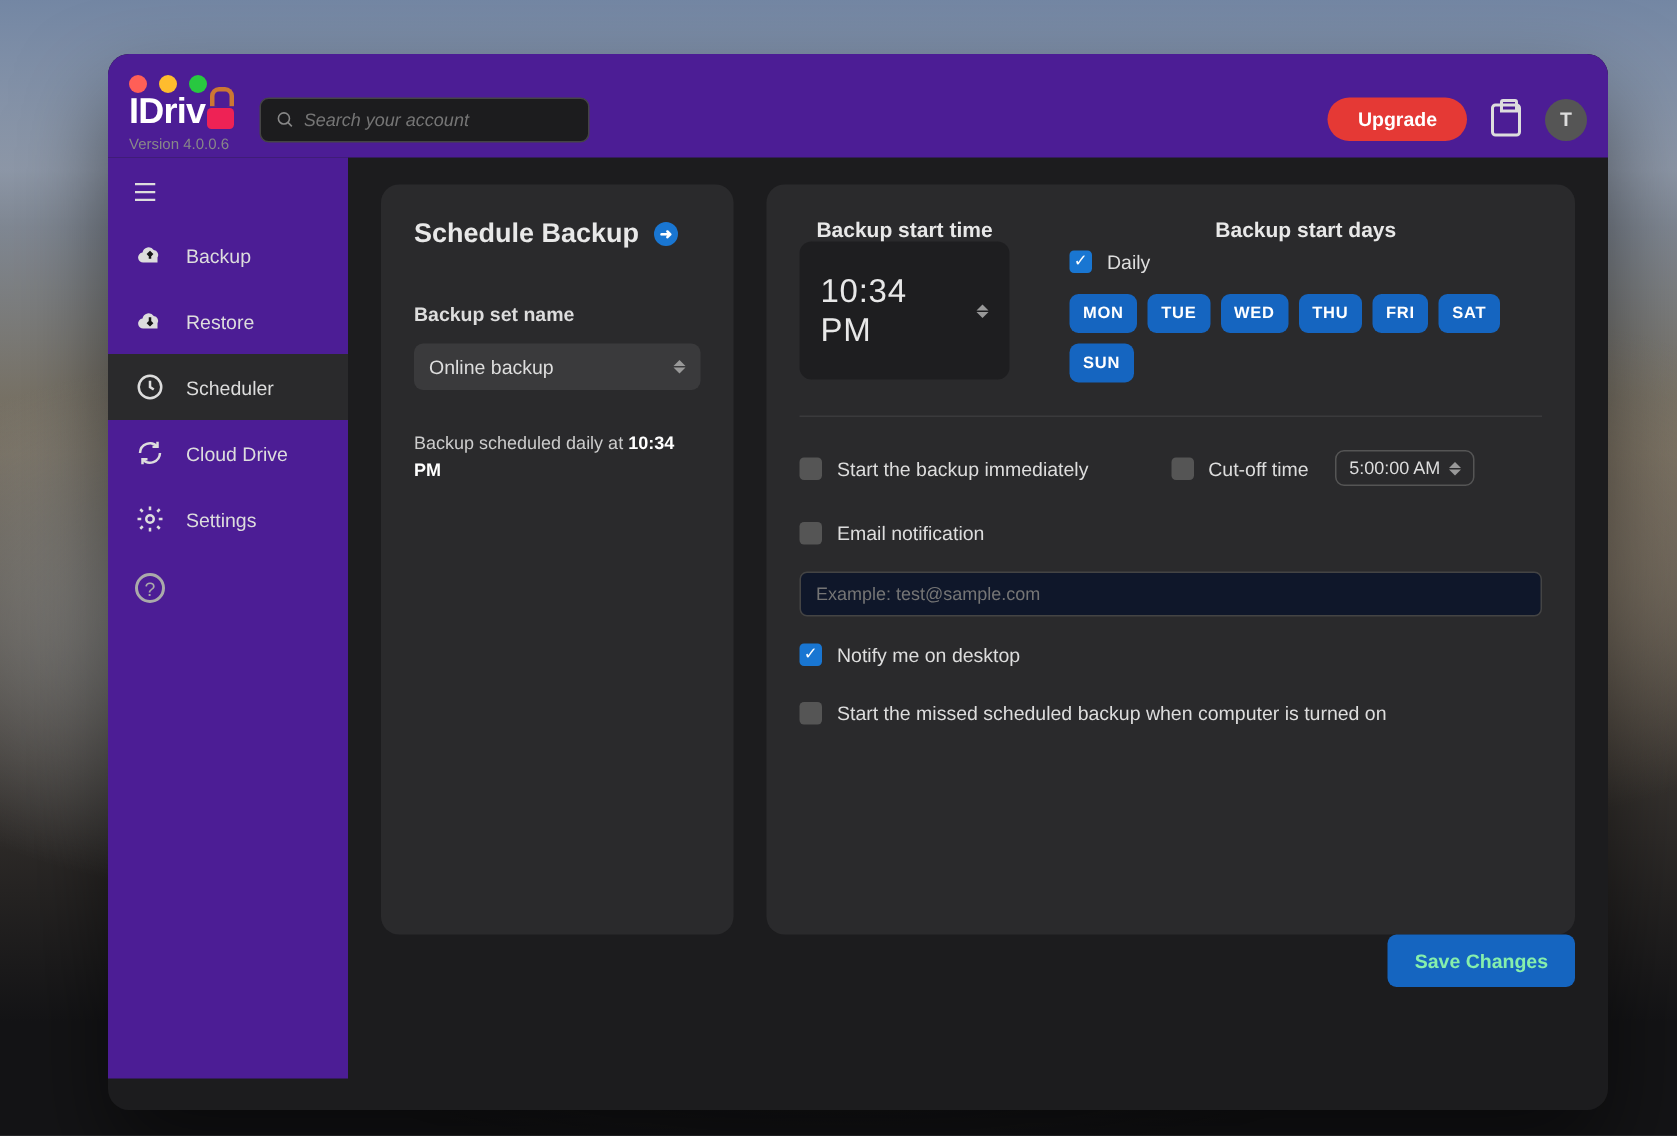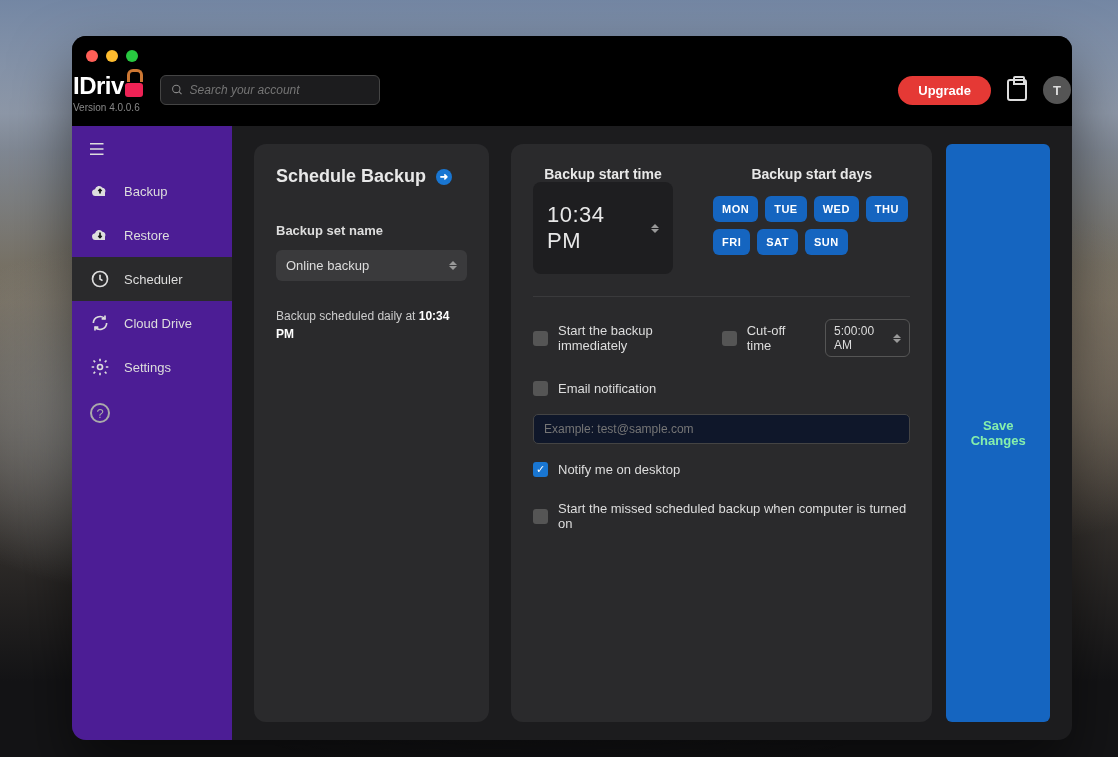--- a/index.html
+++ b/index.html
@@ -33,25 +33,25 @@
     width: 1000px; height: 704px;
     background: #1c1c1e;
     border-radius: 14px;
     box-shadow: 0 30px 60px rgba(0,0,0,0.5);
     overflow:hidden;
     color: #e8e8e8;
     font-size:13px;
   }
 
   .titlebar {
-    height: 90px;
-    background: #000000;
+    height: 69px;
+    background: #4c1d95;
     display:flex;
     align-items:center;
-    padding: 0 1px;
+    padding: 0 14px;
     gap:16px;
   }
   .traffic { display:flex; gap:8px; position:absolute; left:14px; top:14px;}
   .dot { width:12px; height:12px; border-radius:50%; }
   .dot.r{background:#ff5f57;}
   .dot.y{background:#febc2e;}
   .dot.g{background:#28c840;}
 
   .logo-block { margin-top:22px; display:flex; flex-direction:column; }
   .logo { font-size:24px; font-weight:700; letter-spacing:-0.5px; display:flex; align-items:center; }
@@ -126,21 +126,21 @@
     padding:8px 0;
     position:relative;
   }
   .more-label { position:absolute; top:-8px; left:0; right:0; text-align:center; font-size:10px; color:#888; }
   .more-label span{ background:#161618; padding:0 8px;}
   .more-item { padding:8px 12px; font-size:12px; color:#ddd; }
 
   .help { padding:14px 18px; }
   .help-circle{width:20px;height:20px;border:2px solid #aaa;border-radius:50%;display:flex;align-items:center;justify-content:center;color:#aaa;font-size:13px;}
 
-  .main { flex:1; padding:18px 22px; display:flex; flex-direction:row; gap:14px; overflow:auto;}
+  .main { flex:1; padding:18px 22px; display:flex; flex-direction:column; gap:0; overflow:auto;}
   .row { display:flex; gap:22px; }
 
   .panel {
     background:#2a2a2c;
     border-radius:12px;
     padding:22px;
   }
   .panel.left { width:235px; display:flex; flex-direction:column; min-height:500px;}
   .panel.right { flex:1; min-height:500px;}
 
@@ -360,20 +360,24 @@
               <div class="time-box">
                 <span class="time-val">10:34 PM</span>
                 <span class="stepper-icon">
                     <span class="up"></span>
                     <span class="down"></span>
                   </span>
               </div>
             </div>
             <div style="flex:1">
               <div class="col-title">Backup start days</div>
+              <div class="check-row">
+                <span class="cbox checked"></span>
+                <span>Daily</span>
+              </div>
               <div class="days">
                 <span class="day">MON</span>
                 <span class="day">TUE</span>
                 <span class="day">WED</span>
                 <span class="day">THU</span>
                 <span class="day">FRI</span>
                 <span class="day">SAT</span>
                 <span class="day">SUN</span>
               </div>
             </div>

